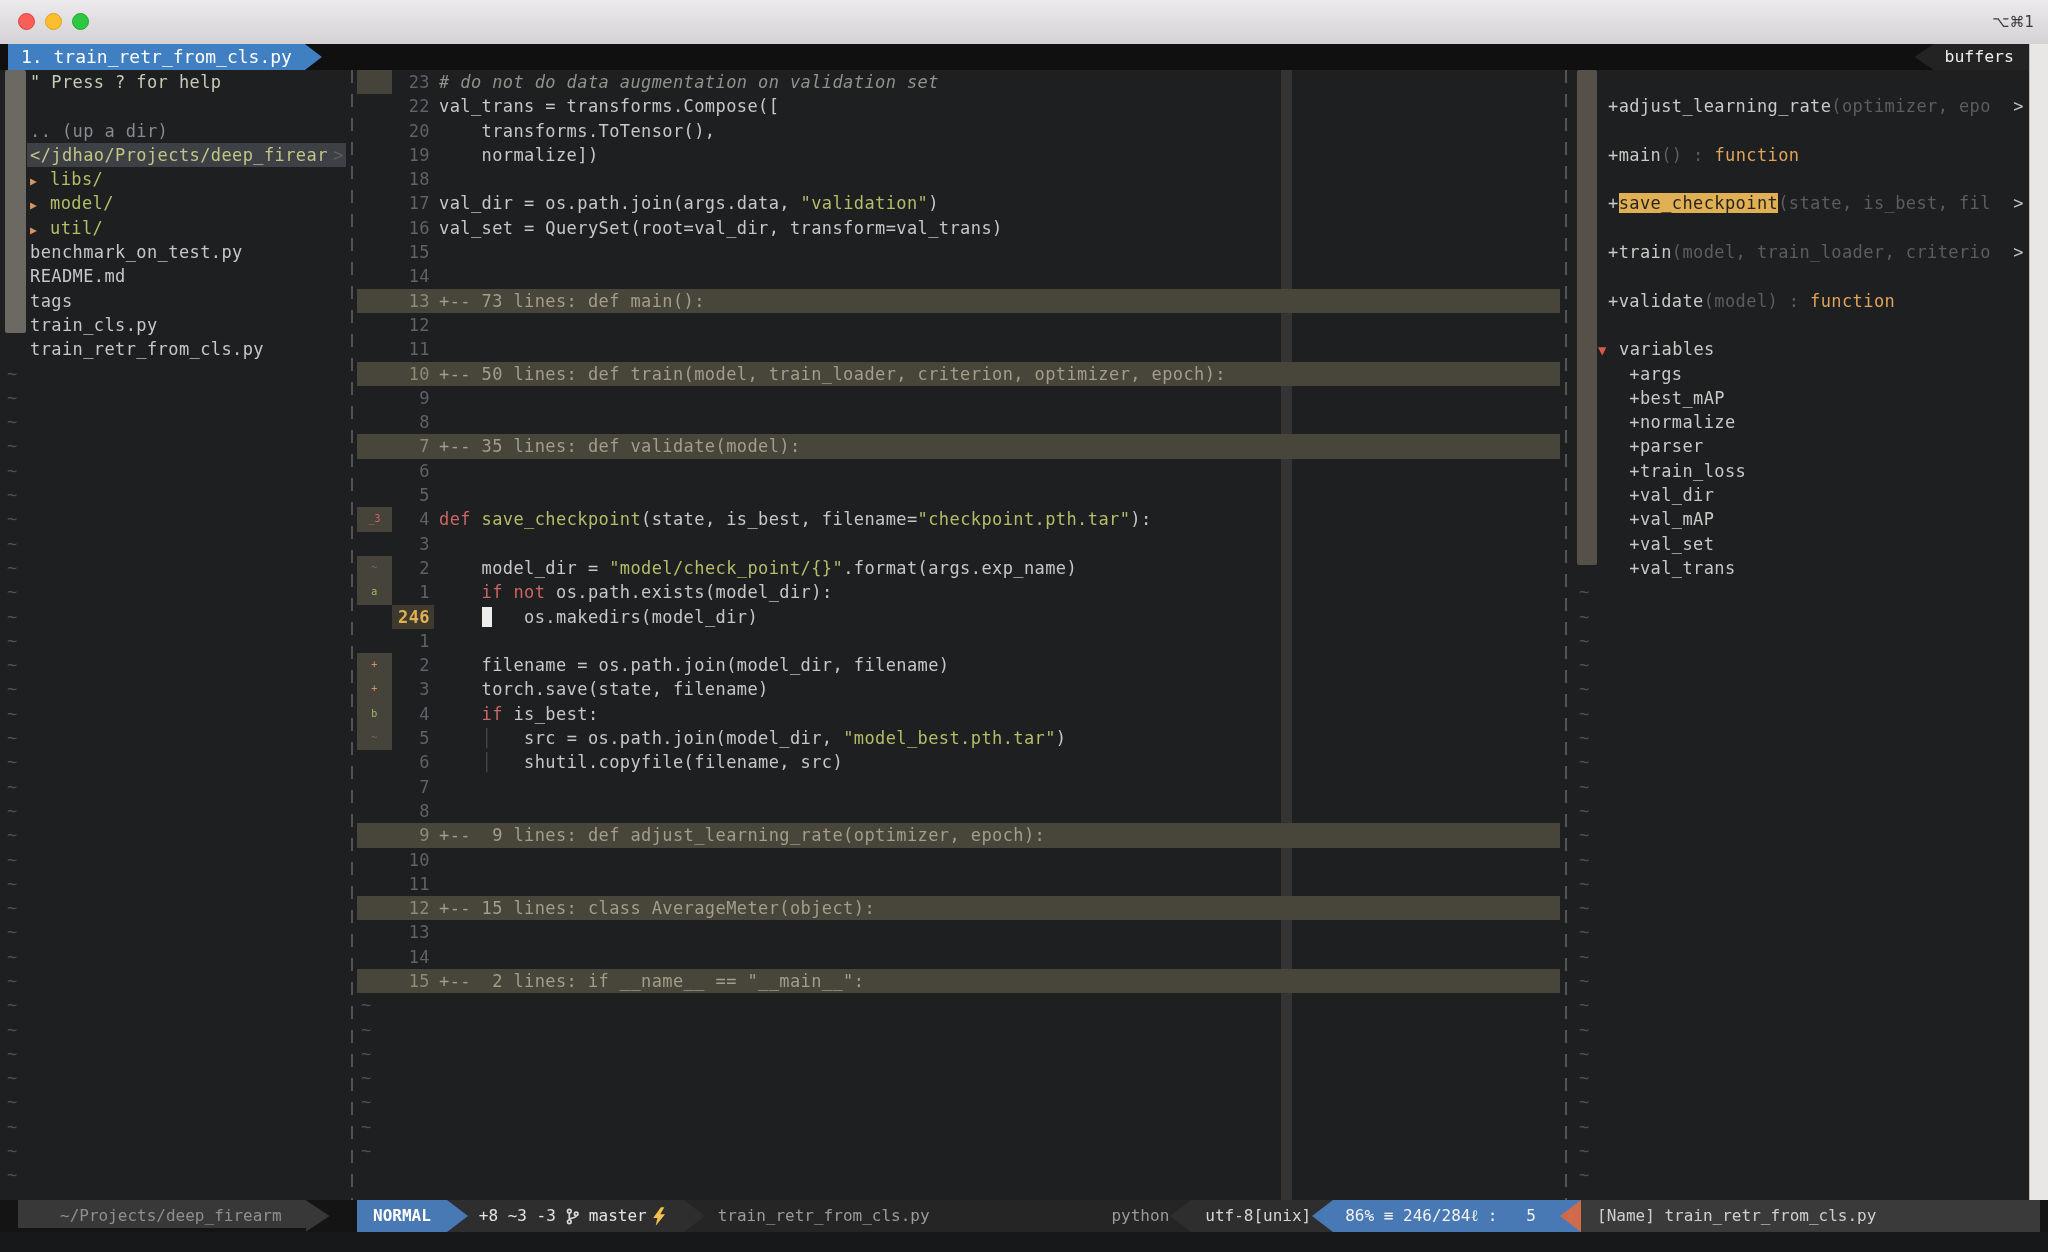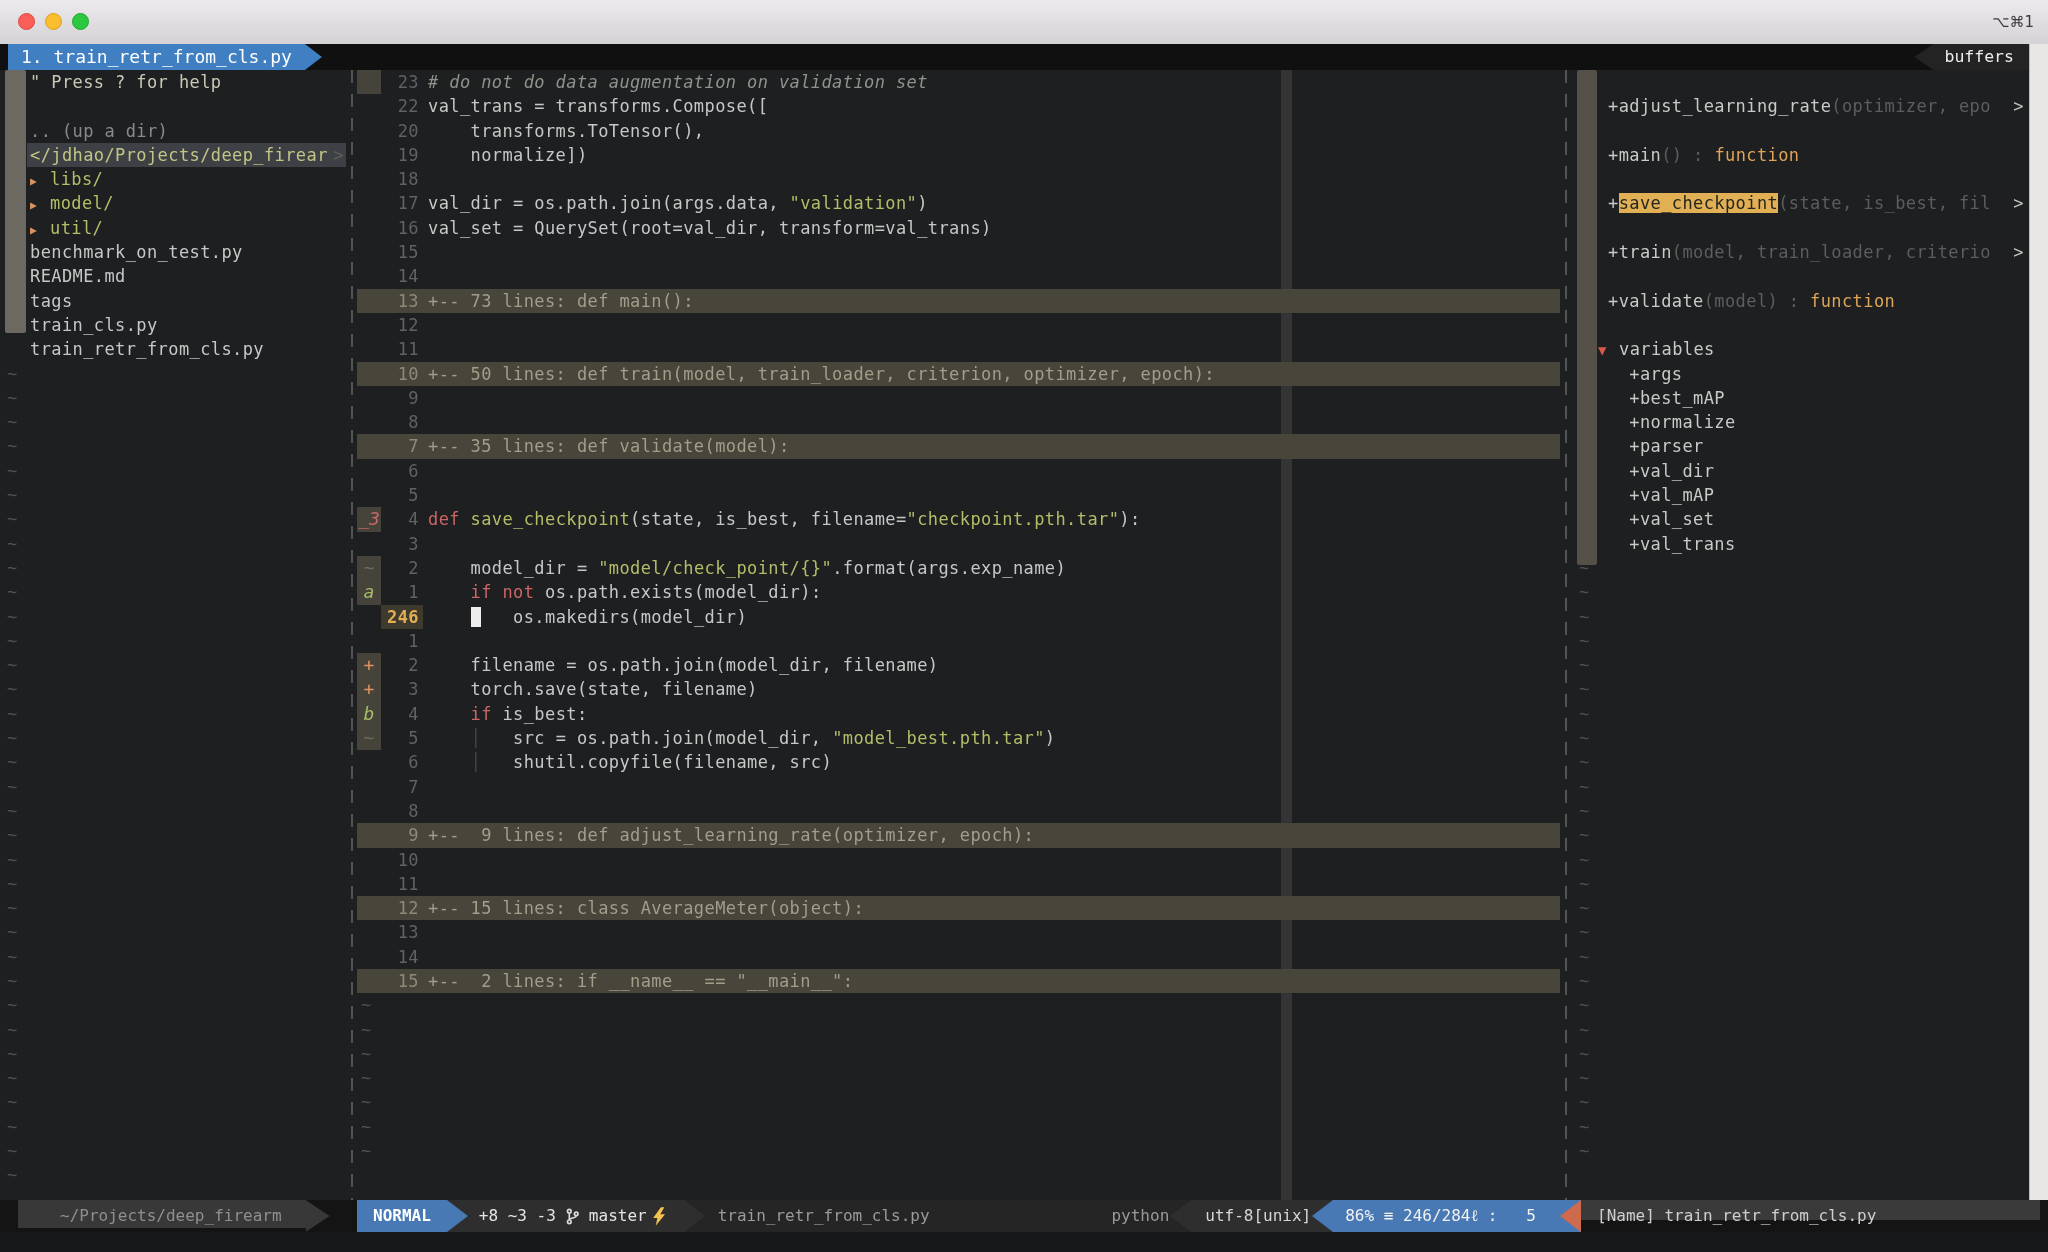--- a/index.html
+++ b/index.html
@@ -41,21 +41,21 @@
   .nt-file{color:#c5c8c6;}
   .nt-arrow{color:#de935f;font-size:11.5px;display:inline-block;width:20px;}
   .nt-trunc{position:absolute;right:2px;color:#5c6055;}
   
   .vsep{position:absolute;top:70px;height:1130px;width:2px;
     background:repeating-linear-gradient(to bottom,#535353 0 13px,transparent 13px 24px);}
   
   #codewin{left:357px;width:1203px;}
   .ccol{position:absolute;left:924px;top:0;width:11px;height:100%;background:#343434;z-index:0;}
   .code-row{display:flex;position:relative;z-index:1;}
-  .sign{width:24px;text-align:center;font-size:18px;flex:0 0 auto;font-style:italic;}
+  .sign{width:35px;text-align:center;font-size:10px;flex:0 0 auto;}
   .s-blk{background:#46433a;color:#6e6b5f;}
   .s-add{background:#46433a;color:#de935f;}
   .s-mark{background:#46433a;color:#a5bd68;}
   .s-mod{background:#46433a;color:#6e6b5f;}
   .s-del{background:#46433a;color:#cc6666;letter-spacing:0;}
   .lnum{width:38px;text-align:right;color:#5f6266;flex:0 0 auto;}
   .ltext{flex:1;padding-left:9px;overflow:hidden;}
   .fold-row{background:#48453b;}
   .fold-row .lnum{color:#8d8a77;}
   .fold-row .ltext{color:#a19e8a;}
@@ -99,21 +99,21 @@
   .sl-file::before{content:"";position:absolute;left:0;top:0;
     border-top:16px solid transparent;border-bottom:16px solid transparent;border-left:21px solid #2e2e2e;}
   .sl-spacer{flex:1;}
   .sl-ft{color:#9a9a9a;}
   .sl-enc{background:#2e2e2e;position:relative;padding:0 22px 0 14px;color:#d6d6d6;}
   .sl-enc::before{content:"";position:absolute;left:-21px;top:0;
     border-top:16px solid transparent;border-bottom:16px solid transparent;border-right:21px solid #2e2e2e;}
   .sl-pos{background:#4879b4;position:relative;padding:0 24px 0 12px;color:#f2f2f2;}
   .sl-pos::before{content:"";position:absolute;left:-21px;top:0;
     border-top:16px solid transparent;border-bottom:16px solid transparent;border-right:21px solid #4879b4;}
-  .sl-tag{position:absolute;left:1560px;top:0;right:8px;height:20px;display:flex;}
+  .sl-tag{position:absolute;left:1560px;top:0;right:8px;height:32px;display:flex;}
   .a-orange{width:21px;height:32px;background:#4879b4;position:relative;flex:0 0 auto;}
   .a-orange::before{content:"";position:absolute;inset:0;background:#cf6a4c;
     clip-path:polygon(100% 0,0 50%,100% 100%);}
   .sl-tagname{flex:1;background:#3a3a3a;color:#cfcfcf;padding-left:16px;}
   .bolt{margin-left:-4px;}
   
   .cmdline{position:absolute;left:0;top:1232px;width:100%;height:20px;background:#17181a;}
 </style>
 </head>
 <body>
@@ -246,20 +246,21 @@
       <div class="row"></div>
       <div class="row tb-row"><span class="tk-tg">+train</span><span class="tk-sg">(model, train_loader, criterio</span><span class="tb-trunc">&gt;</span></div>
       <div class="row"></div>
       <div class="row tb-row"><span class="tk-tg">+validate</span><span class="tk-sg">(model)</span><span class="tk-sg"> : </span><span class="tk-kd">function</span></div>
       <div class="row"></div>
       <div class="row tb-row tb-hdr"><span class="tb-tri">▼</span><span class="tk-tg">variables</span></div>
       <div class="row tb-row"><span class="tk-tg">  +args</span></div>
       <div class="row tb-row"><span class="tk-tg">  +best_mAP</span></div>
       <div class="row tb-row"><span class="tk-tg">  +normalize</span></div>
       <div class="row tb-row"><span class="tk-tg">  +parser</span></div>
+      <div class="row tb-row"><span class="tk-tg">  +train_loss</span></div>
       <div class="row tb-row"><span class="tk-tg">  +val_dir</span></div>
       <div class="row tb-row"><span class="tk-tg">  +val_mAP</span></div>
       <div class="row tb-row"><span class="tk-tg">  +val_set</span></div>
       <div class="row tb-row"><span class="tk-tg">  +val_trans</span></div>
       <div class="row tilde">~</div>
       <div class="row tilde">~</div>
       <div class="row tilde">~</div>
       <div class="row tilde">~</div>
       <div class="row tilde">~</div>
       <div class="row tilde">~</div>

